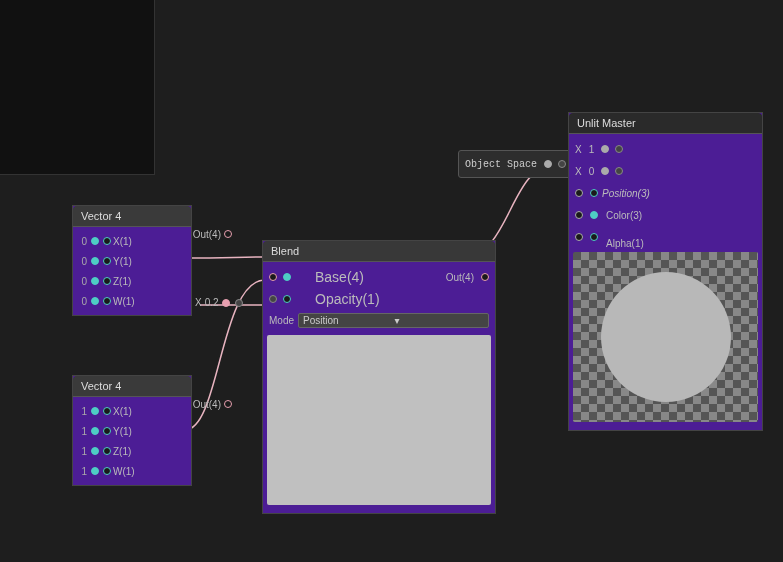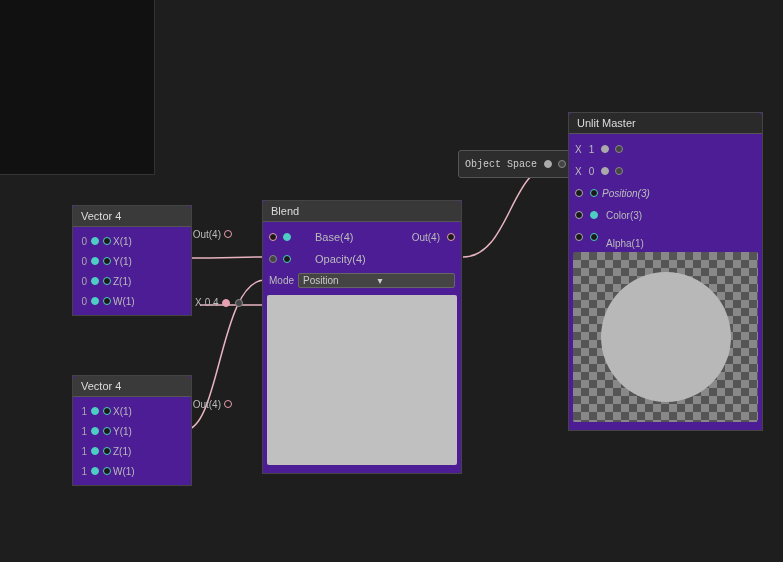--- a/index.html
+++ b/index.html
@@ -98,21 +98,22 @@
     
     .connections-svg {
       position: absolute;
       top: 0; left: 0;
       width: 100%; height: 100%;
       pointer-events: none;
     }
 
     
     .blend-node {
-      width: 200px;
+      width: 234px;
+      margin-top: 40px;
     }
     .blend-node .node-header {
       background: #383838;
     }
     .blend-row {
       display: flex;
       align-items: center;
       padding: 2px 6px;
       height: 22px;
       gap: 4px;
@@ -125,21 +126,21 @@
       background: #1a1a1a;
       display: inline-block;
       flex-shrink: 0;
     }
     .radio-dot.filled {
       background: #4ecdc4;
     }
     .blend-label {
       flex: 1;
       color: #bbb;
-      font-size: 11px;
+      font-size: 14px;
       padding-left: 20px;
     }
     .blend-out-label {
       color: #bbb;
       font-size: 10px;
     }
     .mode-row {
       display: flex;
       align-items: center;
       padding: 3px 6px;
@@ -381,21 +382,21 @@
         <div class="socket socket-filled-cyan"></div>
         <span style="width:4px"></span>
         <div class="socket socket-cyan"></div>
         <span class="label">W(1)</span>
       </div>
     </div>
   </div>
 
   <div style="position:absolute; left:195px; top:297px; display:flex; align-items:center; gap:3px;">
     <span style="font-size:10px; color:#bbb;">X</span>
-    <span style="font-size:10px; color:#bbb;">0.4</span>
+    <span style="font-size:10px; color:#bbb;">0.2</span>
     <div class="socket socket-filled-pink"></div>
     <div class="socket socket-gray" style="margin-left:2px;"></div>
   </div>
 
   <div class="node blend-node" style="left:262px; top:200px;">
     <div class="node-header">
       <span>Blend</span>
     </div>
     <div class="node-body">
 
@@ -404,21 +405,21 @@
         <div class="radio-dot filled"></div>
         <span class="blend-label">Base(4)</span>
         <span class="blend-out-label">Out(4)</span>
         <div class="socket socket-pink" style="margin-left:3px;"></div>
       </div>
 
 
       <div class="blend-row">
         <div class="socket socket-gray" style="margin-right:2px;"></div>
         <div class="radio-dot"></div>
-        <span class="blend-label">Opacity(4)</span>
+        <span class="blend-label">Opacity(1)</span>
       </div>
 
       <div class="mode-row">
         <span class="mode-label">Mode</span>
         <div class="mode-dropdown">
           <span>Position</span>
           <span>▾</span>
         </div>
       </div>
 

